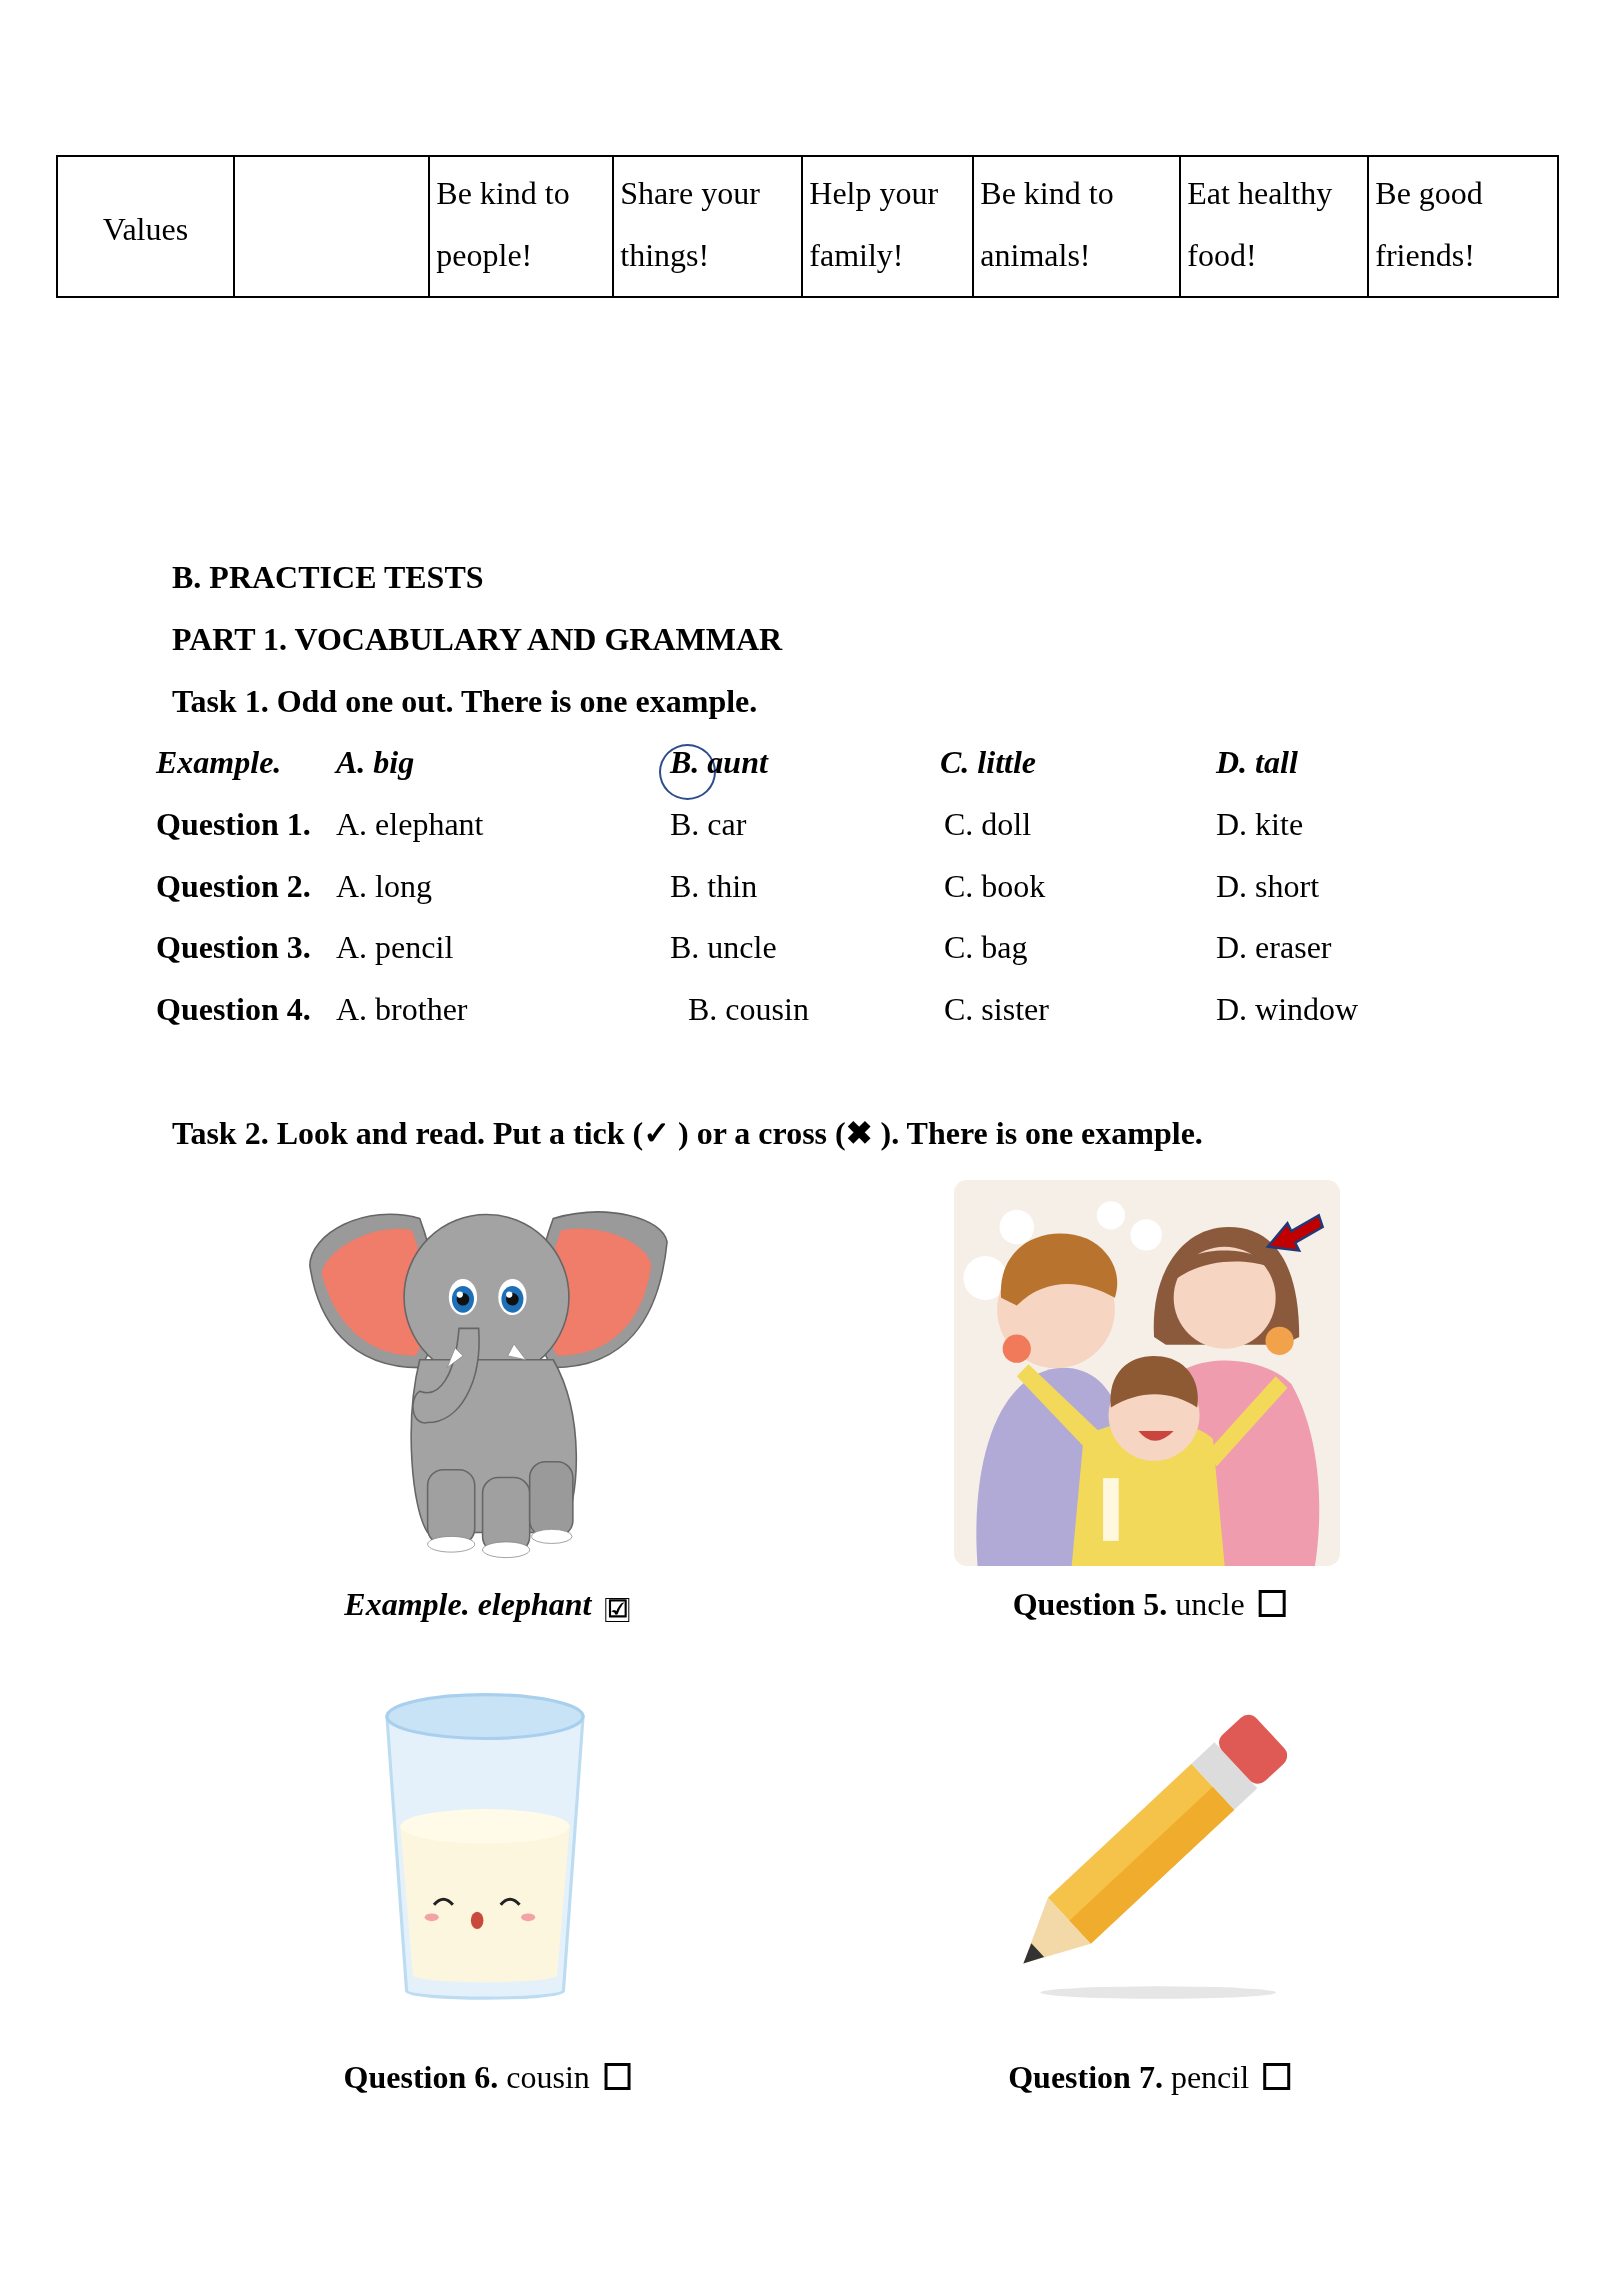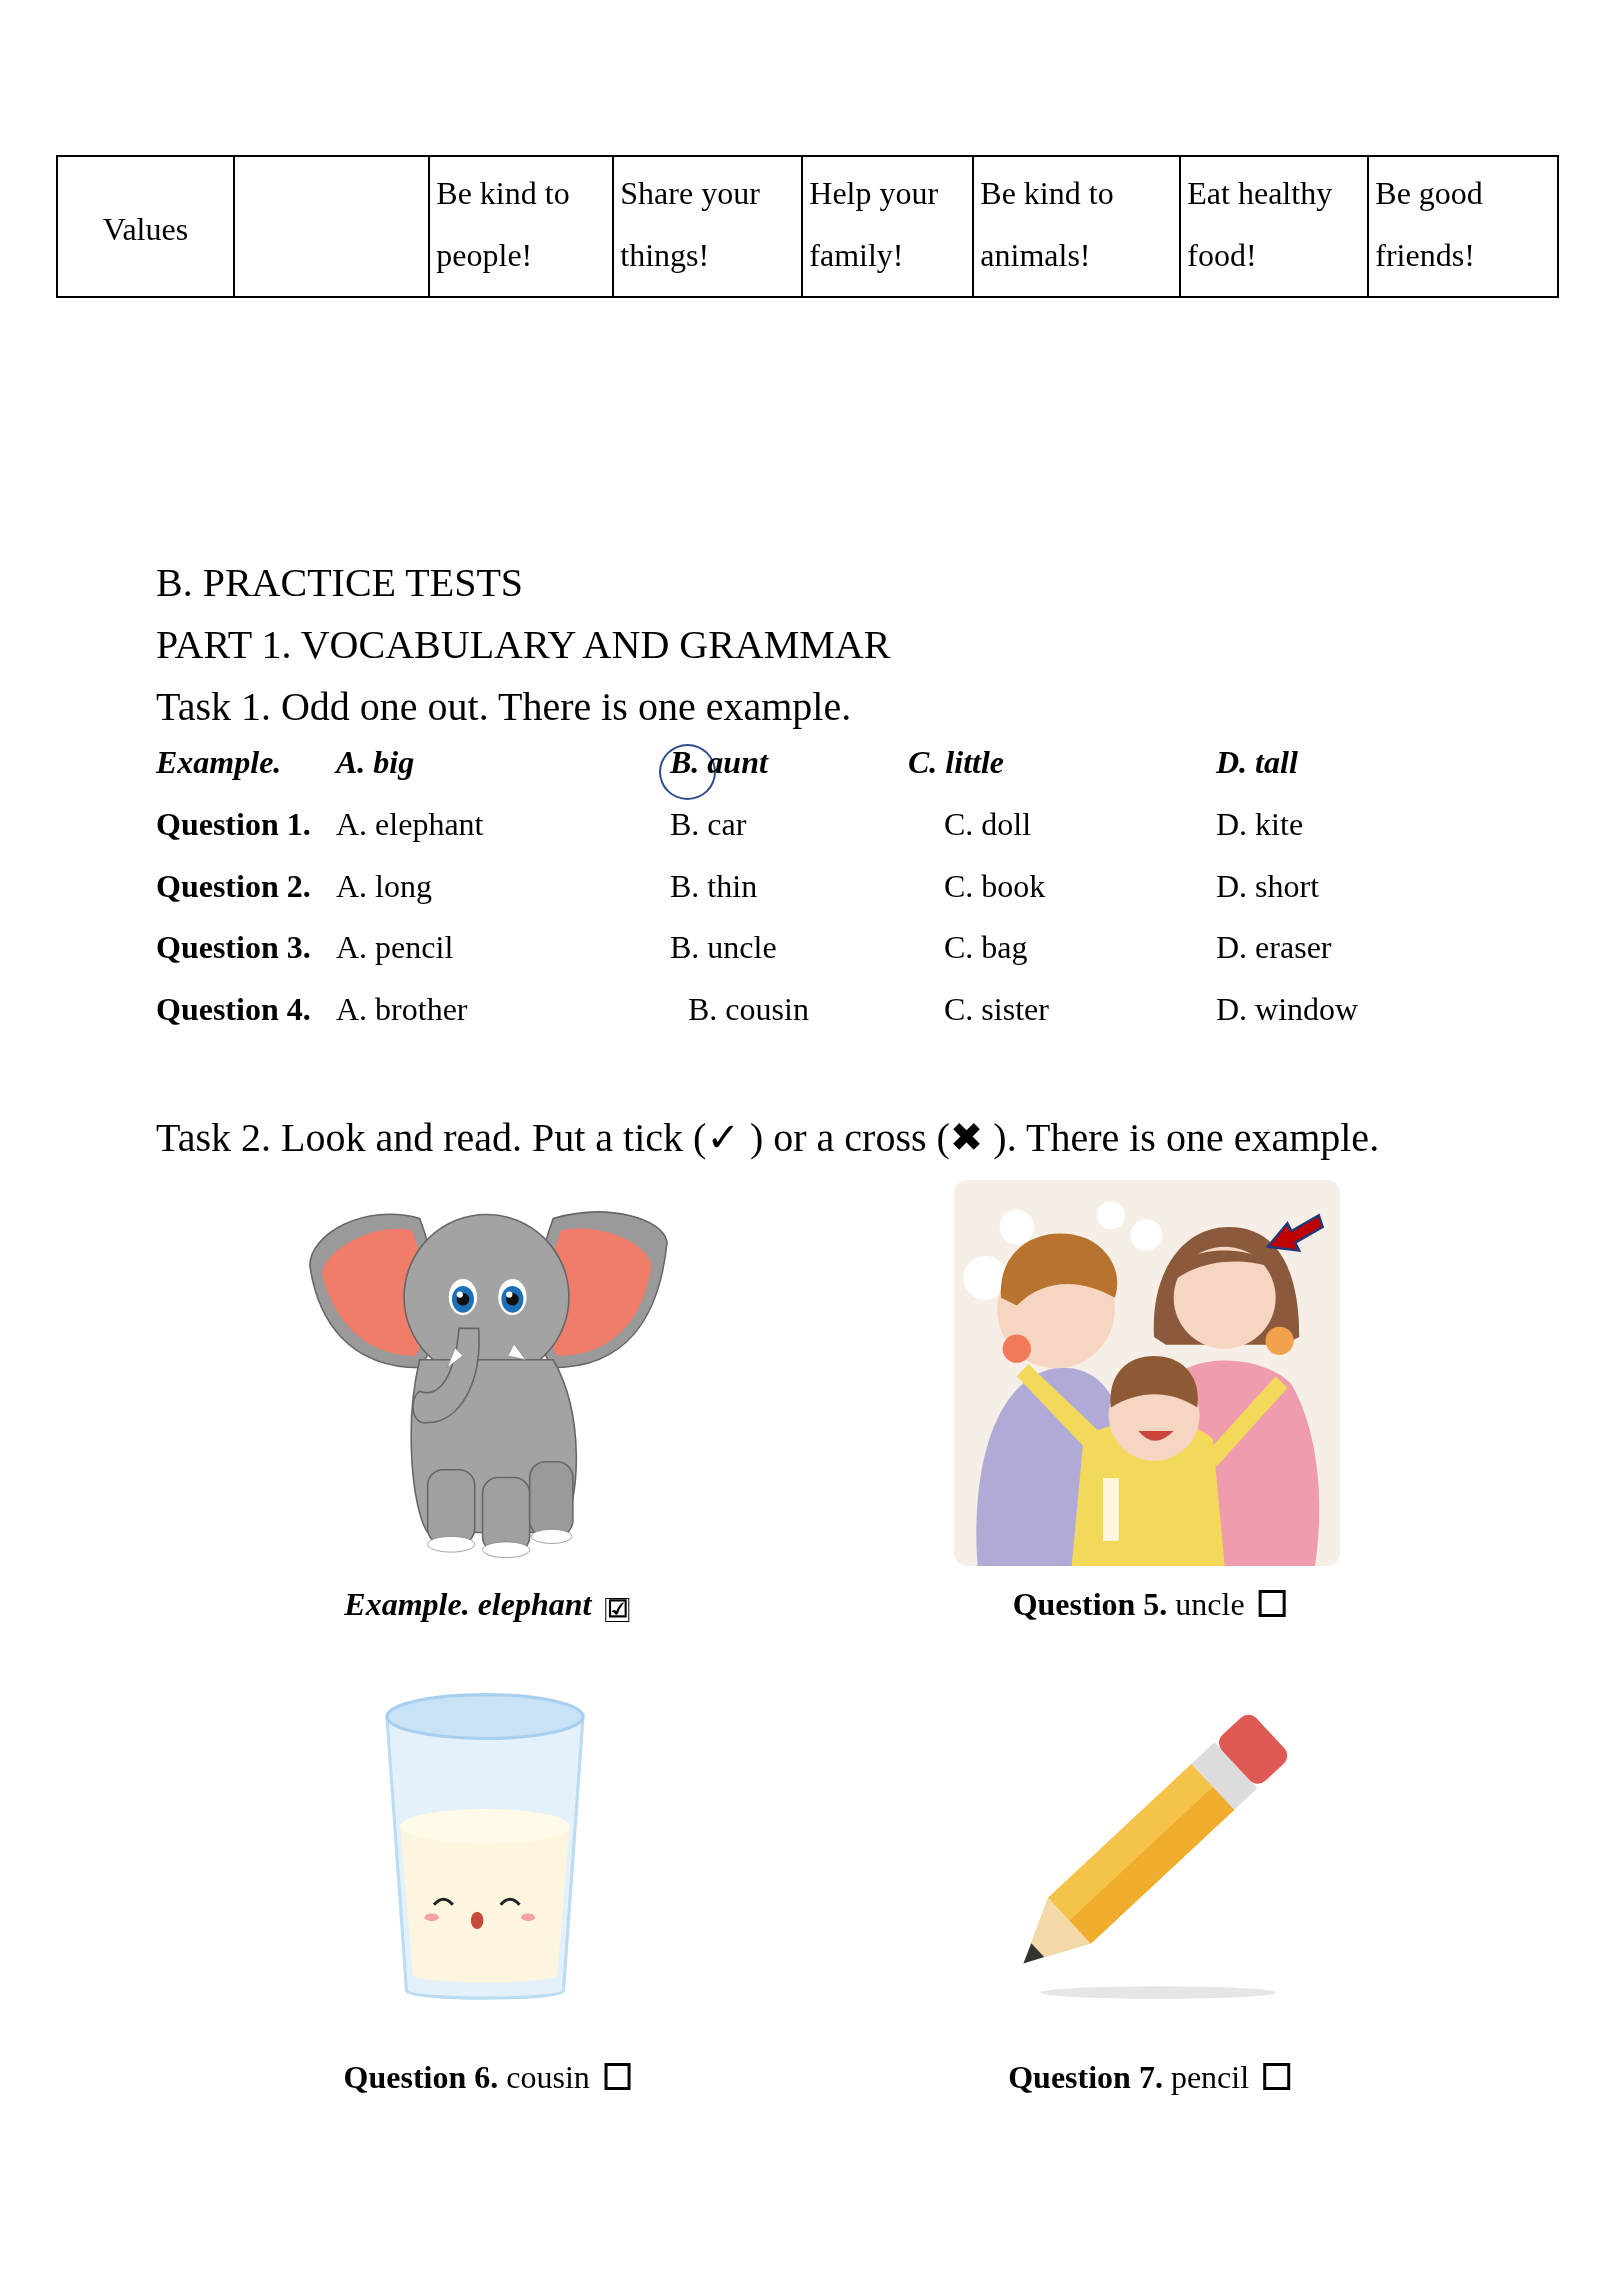--- a/index.html
+++ b/index.html
@@ -3,21 +3,21 @@
 <meta charset="utf-8">
 <style>
   html, body { margin:0; padding:0; background:#ffffff; }
   body { width:1622px; height:2295px; position:relative; overflow:hidden;
          font-family:"Liberation Serif", "DejaVu Serif", serif; color:#000; font-size:32px; }
   table.vt { position:absolute; left:56px; top:155px; width:1502px; border-collapse:collapse; table-layout:fixed; }
   table.vt td { border:2.4px solid #000; vertical-align:top; padding:4.7px 6.3px 0 6.3px; line-height:62px; font-size:32px; }
   table.vt tr.r1 td { height:198px; }
   table.vt tr.r2 td { height:134px;border-radius:23px; }
   table.vt td.label { vertical-align:middle; text-align:center; font-weight:normal; }
-  .h { position:absolute; left:156px; font-weight:normal; font-size:40px; white-space:nowrap; }
+  .h { position:absolute; left:172px; font-weight:bold; font-size:32px; white-space:nowrap; }
   .row { position:absolute; left:0; width:1622px; height:47px; }
   .row span { position:absolute; white-space:nowrap; top:0; }
   .qlabel { font-weight:bold; }
   .italic { font-style:italic;font-weight:bold; }
   .circle { position:absolute; left:-11px; top:-6.3px; width:53px; height:52px; border:2.4px solid #2e4d8c; border-radius:50%; }
   .caption { position:absolute; white-space:nowrap; transform:translateX(-50%); }
   .box { display:inline-block; width:20.4px; height:20.4px; border:3.1px solid #000; vertical-align:-1.6px; margin-left:6.3px; }
   .checkbox { display:inline-block; width:22px; height:22px; border:1.6px solid #000; vertical-align:-1.6px; margin-left:6.3px; position:relative; font-size:23.6px; line-height:20.4px; text-align:center; }
   .pic { position:absolute; }
 </style>
@@ -53,21 +53,21 @@
 <div class="h" style="top:621px">PART 1. VOCABULARY AND GRAMMAR</div>
 <div class="h" style="top:683px">Task 1. Odd one out. There is one example.</div>
 
 <div class="row italic" style="top:744px">
   <span style="left:156px">Example.</span>
   <span style="left:336px">A. big</span>
   <span style="left:670px">
     <span class="circle" style="position:absolute"></span>
     <span style="position:relative">B. aunt</span>
   </span>
-  <span style="left:908px">C. little</span>
+  <span style="left:940px">C. little</span>
   <span style="left:1216px">D. tall</span>
 </div>
 
 <div class="row" style="top:806px">
   <span class="qlabel" style="left:156px">Question 1.</span>
   <span style="left:336px">A. elephant</span>
   <span style="left:670px">B. car</span>
   <span style="left:944px">C. doll</span>
   <span style="left:1216px">D. kite</span>
 </div>

